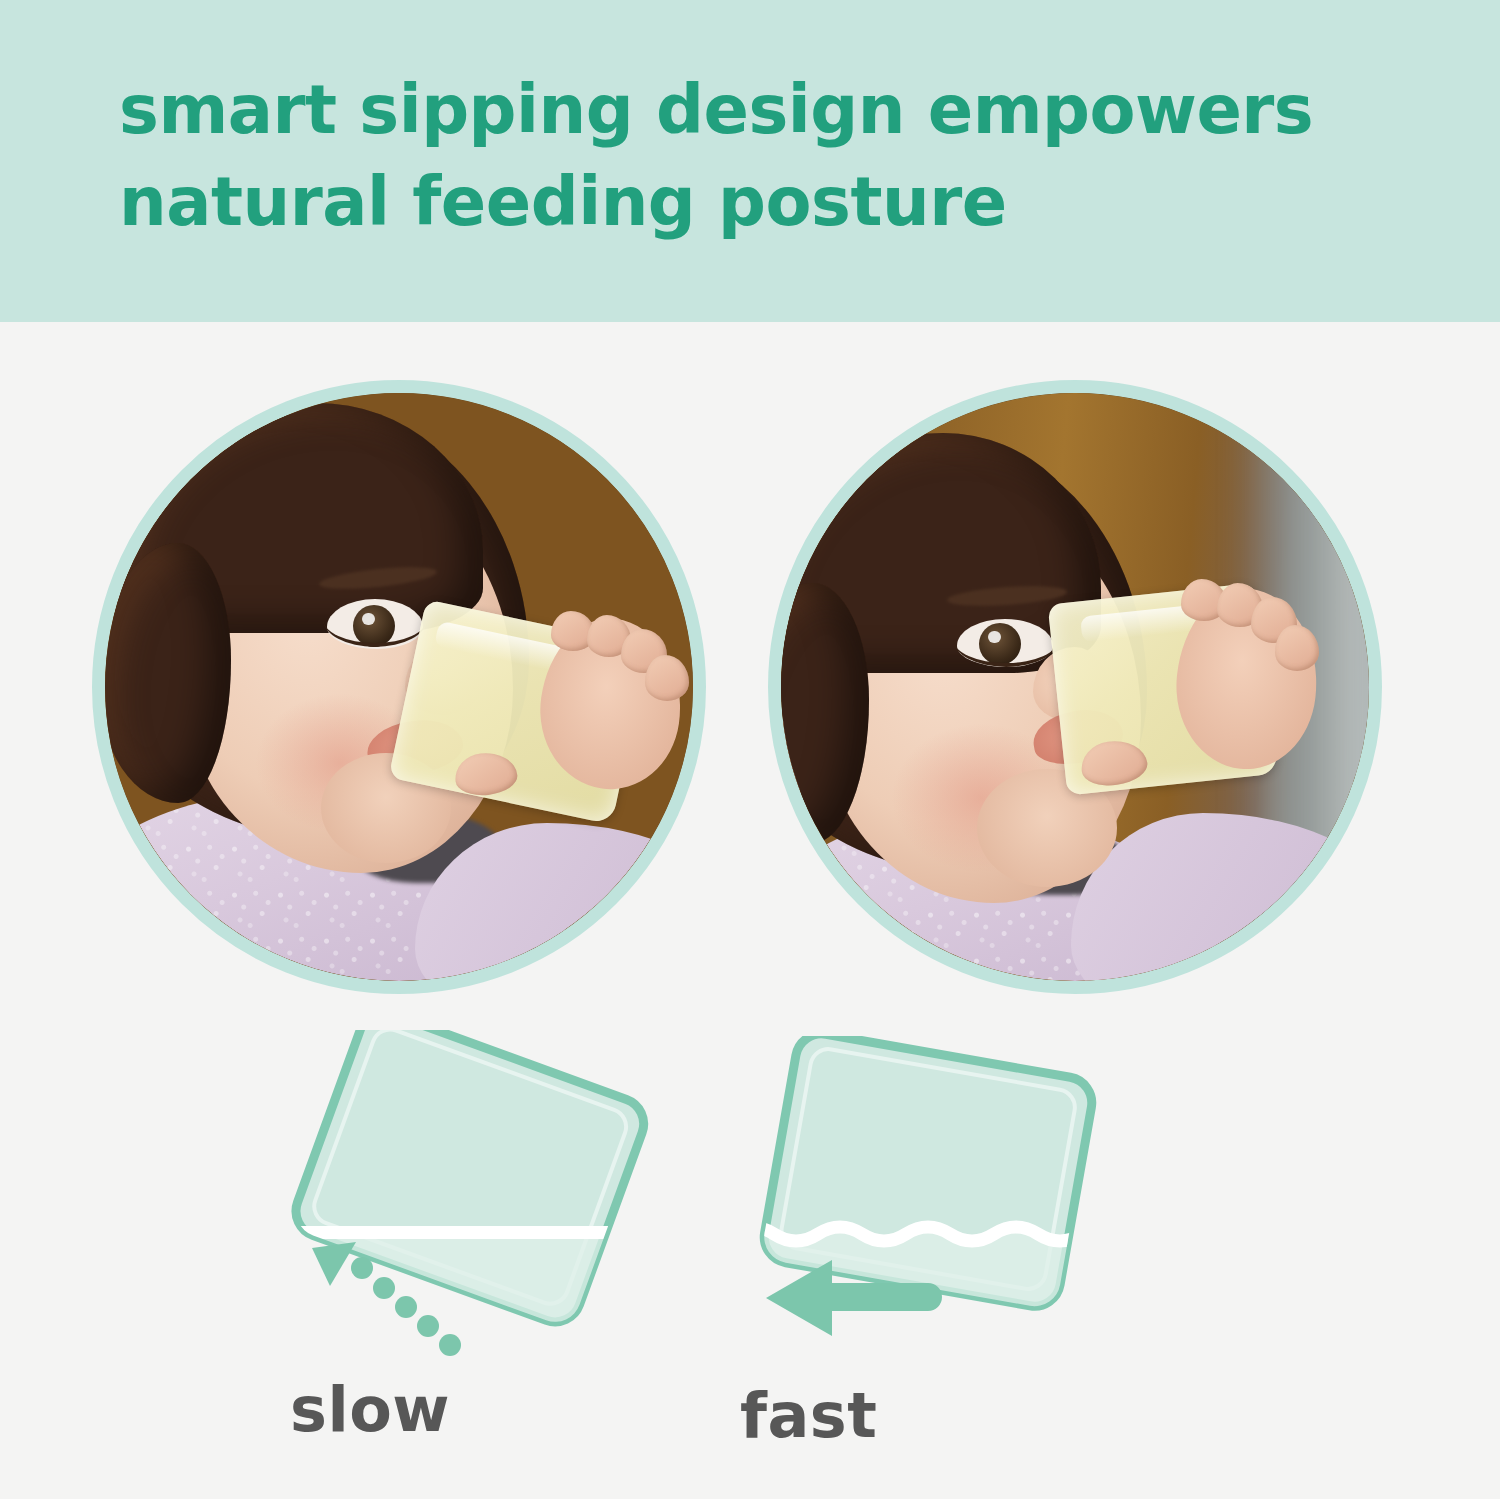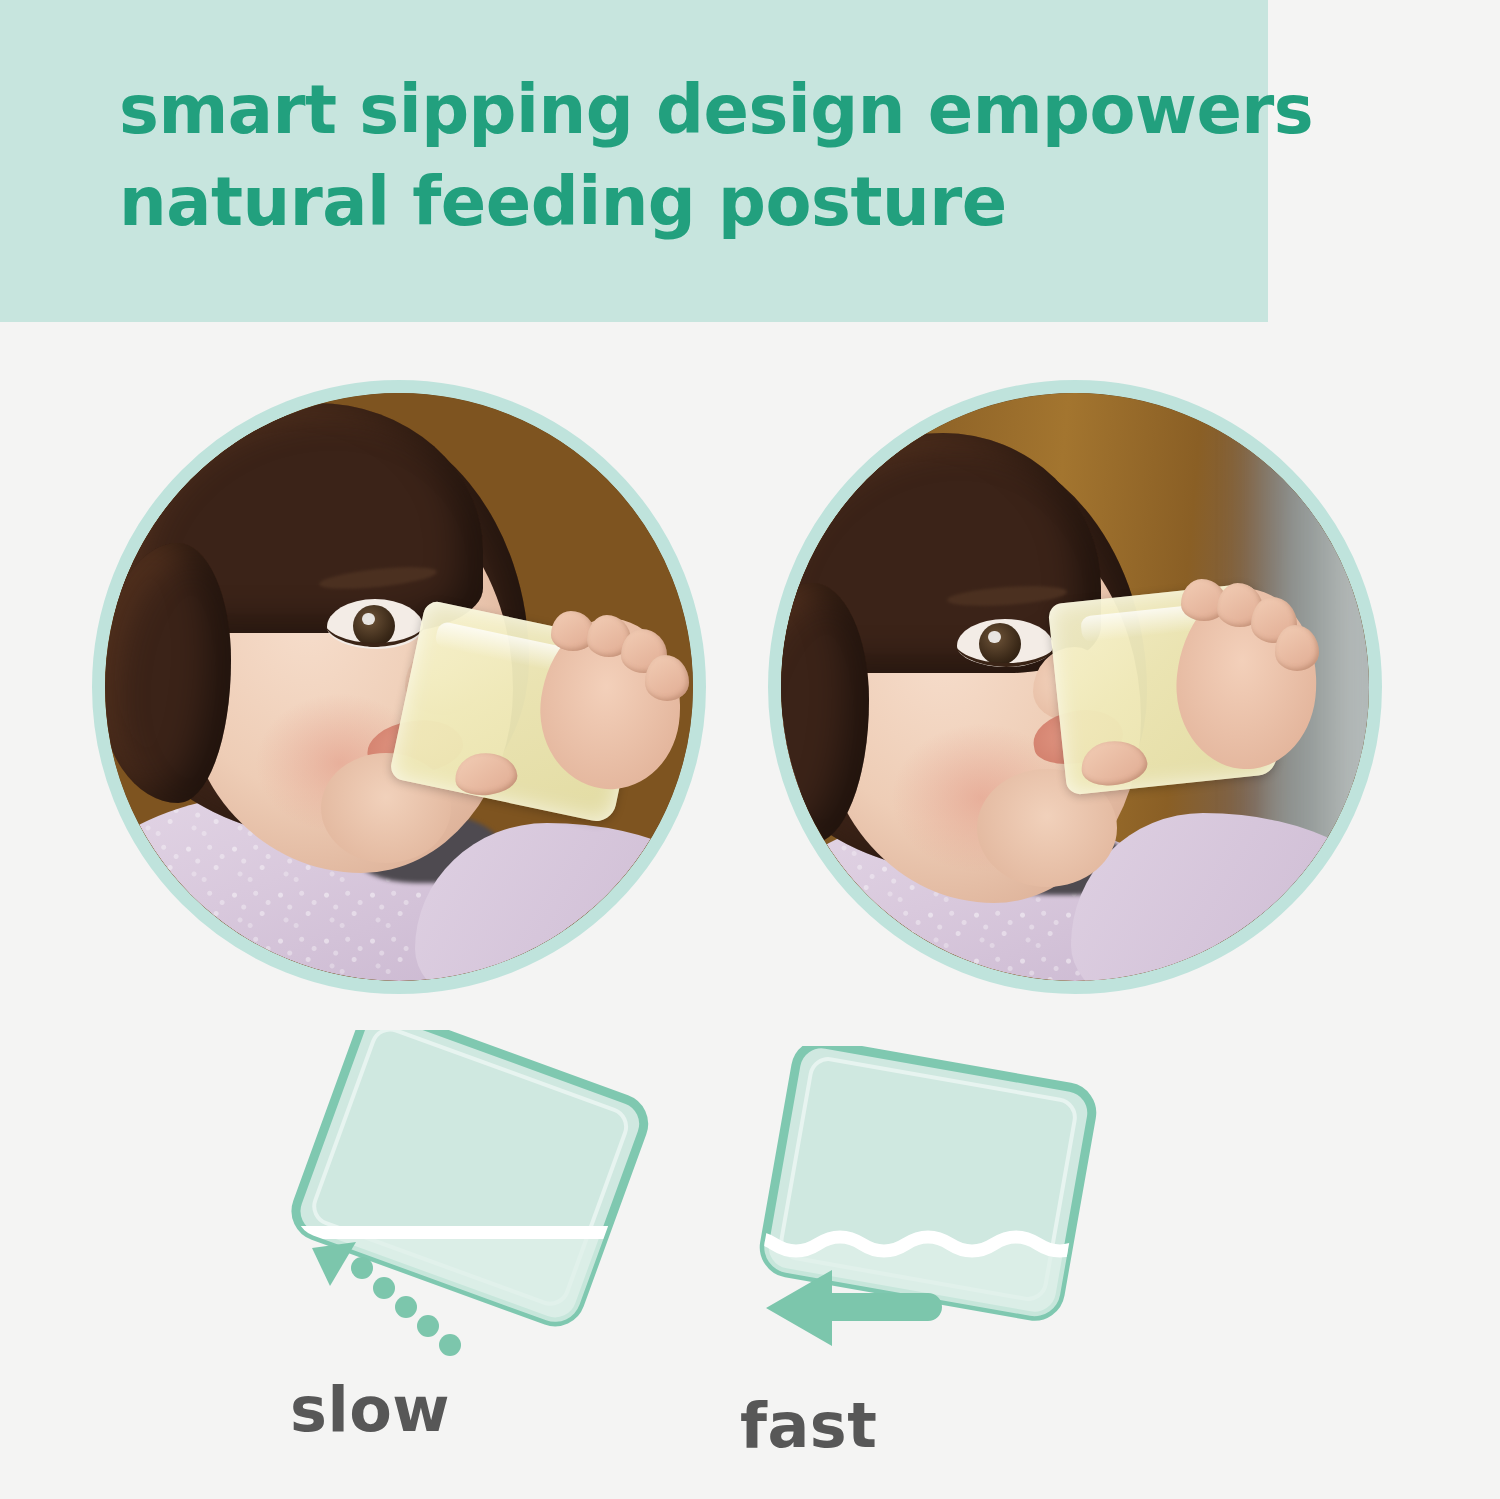--- a/index.html
+++ b/index.html
@@ -7,21 +7,21 @@
   body {
     background:#f4f4f3;
     font-family:"DejaVu Sans", sans-serif;
     overflow:hidden;
     position:relative;
   }
 
   
   #header-banner{
     position:absolute; left:0; top:0;
-    width:1268px; height:322px;
+    width:1500px; height:322px;
     background:#c7e5de;
   }
   #header-title{
     position:absolute;
     left:119px; top:64px;
     width:1320px;
     font-size:67px;
     line-height:1.38;
     font-weight:600;
     letter-spacing:-0.5px;
@@ -190,21 +190,21 @@
   #diagram-row{
     position:absolute;
     left:0; top:1030px;
     width:1500px; height:470px;
   }
   .diagram{
     position:absolute;
     width:430px; height:440px;
   }
   #diagram-slow{ left:290px; top:0; }
-  #diagram-fast{ left:740px; top:16px; }
+  #diagram-fast{ left:740px; top:6px; }
 
   .cup-label{
     position:absolute;
     width:100%;
     text-align:left;
     bottom:24px;
     font-size:62px;
     font-weight:600;
     color:#575757;
     letter-spacing:.5px;

